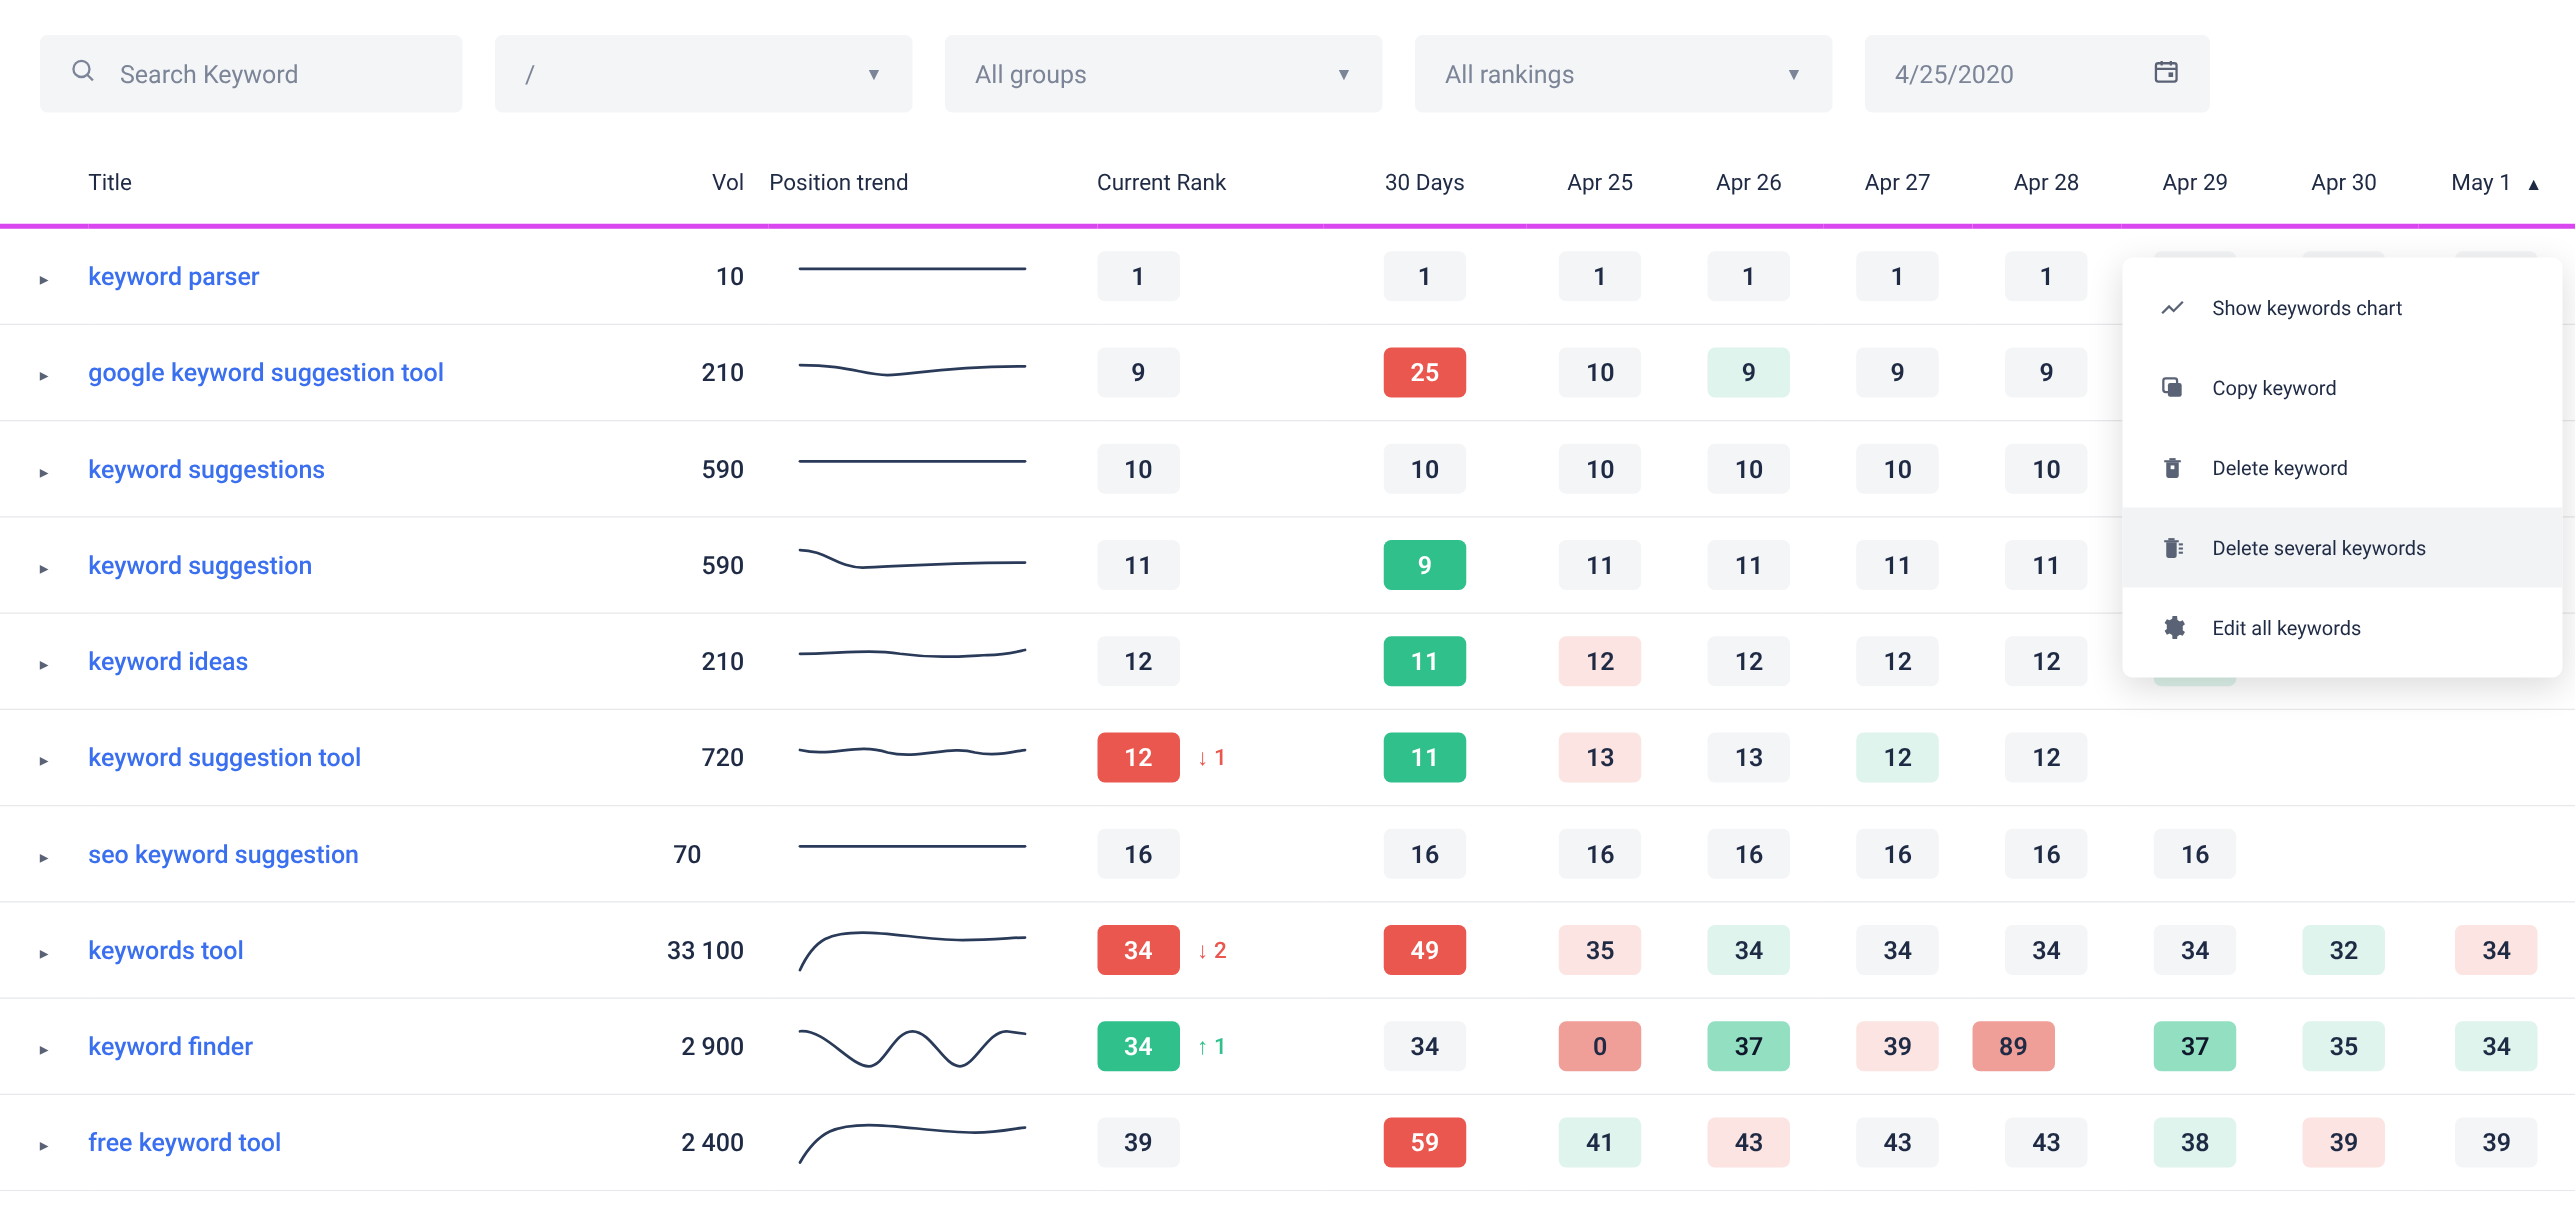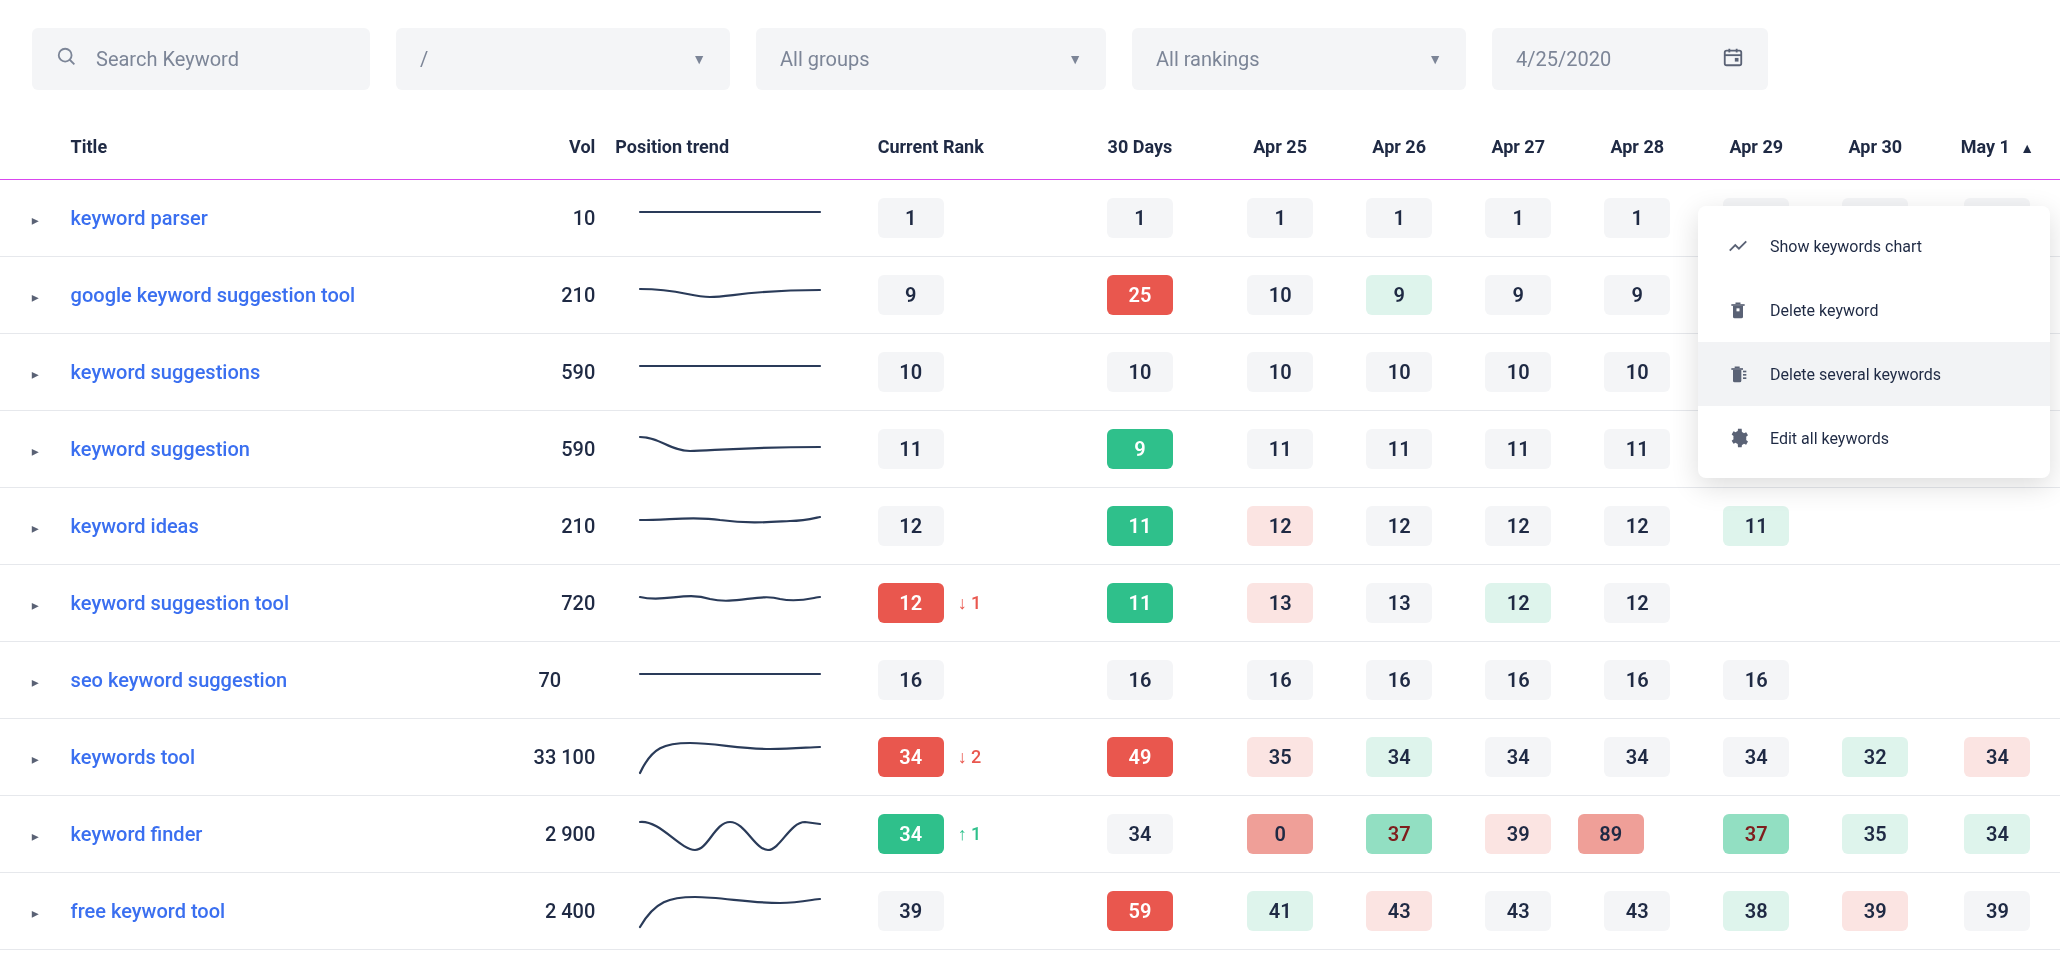--- a/index.html
+++ b/index.html
@@ -37,25 +37,25 @@
   .cal-icon { color: #5a6275; }
 
   .table-wrap { position: relative; }
   table {
     width: 100%;
     border-collapse: collapse;
     table-layout: fixed;
   }
   thead th {
     text-align: left;
-    font-weight: 700;
+    font-weight: 400;
     font-size: 18px;
     color: #1f2a44;
     padding: 18px 0 22px;
-    border-bottom: 1px solid #d946ef;
+    border-bottom: 4px solid #d946ef;
   }
   tbody tr { border-bottom: 1px solid #e6e8ec; }
   tbody td {
     padding: 18px 0;
     font-size: 20px;
     color: #1f2a44;
     vertical-align: middle;
   }
   .col-expand { width: 70px; text-align: center; color: #7c8597; }
   .col-title { width: 430px; }
@@ -89,21 +89,21 @@
     border-radius: 6px;
     font-weight: 600;
     font-size: 20px;
   }
   .rank-neutral { background: #f4f5f7; color: #1f2a44; }
   .rank-red { background: #e9574e; color: #fff; }
   .rank-red-soft { background: #fbe4e2; color: #1f2a44; }
   .rank-red-mid { background: #ef9f98; color: #1f2a44; }
   .rank-green { background: #2fc08b; color: #fff; }
   .rank-green-soft { background: #def4ec; color: #1f2a44; }
-  .rank-green-mid { background: #92dfc2; color: #7f1d1d; }
+  .rank-green-mid { background: #92dfc2; color: #0f172a; }
   .delta {
     font-size: 18px;
     font-weight: 500;
     display: inline-flex;
     align-items: center;
     gap: 4px;
   }
   .delta-down { color: #e9574e; }
   .delta-up { color: #2fc08b; }
   .sort-ind { font-size: 14px; margin-left: 6px; }
@@ -434,20 +434,29 @@
       <div class="menu-item">
         <span class="menu-icon">
           <svg width="22" height="22" viewBox="0 0 24 24" fill="none" stroke="currentColor" stroke-width="2">
             <polyline points="3,17 9,11 13,15 21,7"></polyline>
           </svg>
         </span>
         <span>Show keywords chart</span>
       </div>
       <div class="menu-item">
         <span class="menu-icon">
+          <svg width="22" height="22" viewBox="0 0 24 24" fill="currentColor">
+            <rect x="8" y="8" width="12" height="12" rx="2"></rect>
+            <rect x="4" y="4" width="12" height="12" rx="2" fill="none" stroke="currentColor" stroke-width="2"></rect>
+          </svg>
+        </span>
+        <span>Copy keyword</span>
+      </div>
+      <div class="menu-item">
+        <span class="menu-icon">
           <svg width="20" height="20" viewBox="0 0 24 24" fill="currentColor">
             <path d="M6 7h12v13a2 2 0 0 1-2 2H8a2 2 0 0 1-2-2V7z"></path>
             <rect x="9" y="3" width="6" height="2"></rect>
             <rect x="4" y="5" width="16" height="2"></rect>
             <rect x="10.2" y="10" width="3.6" height="3.6" fill="#fff"></rect>
           </svg>
         </span>
         <span>Delete keyword</span>
       </div>
       <div class="menu-item hover">

